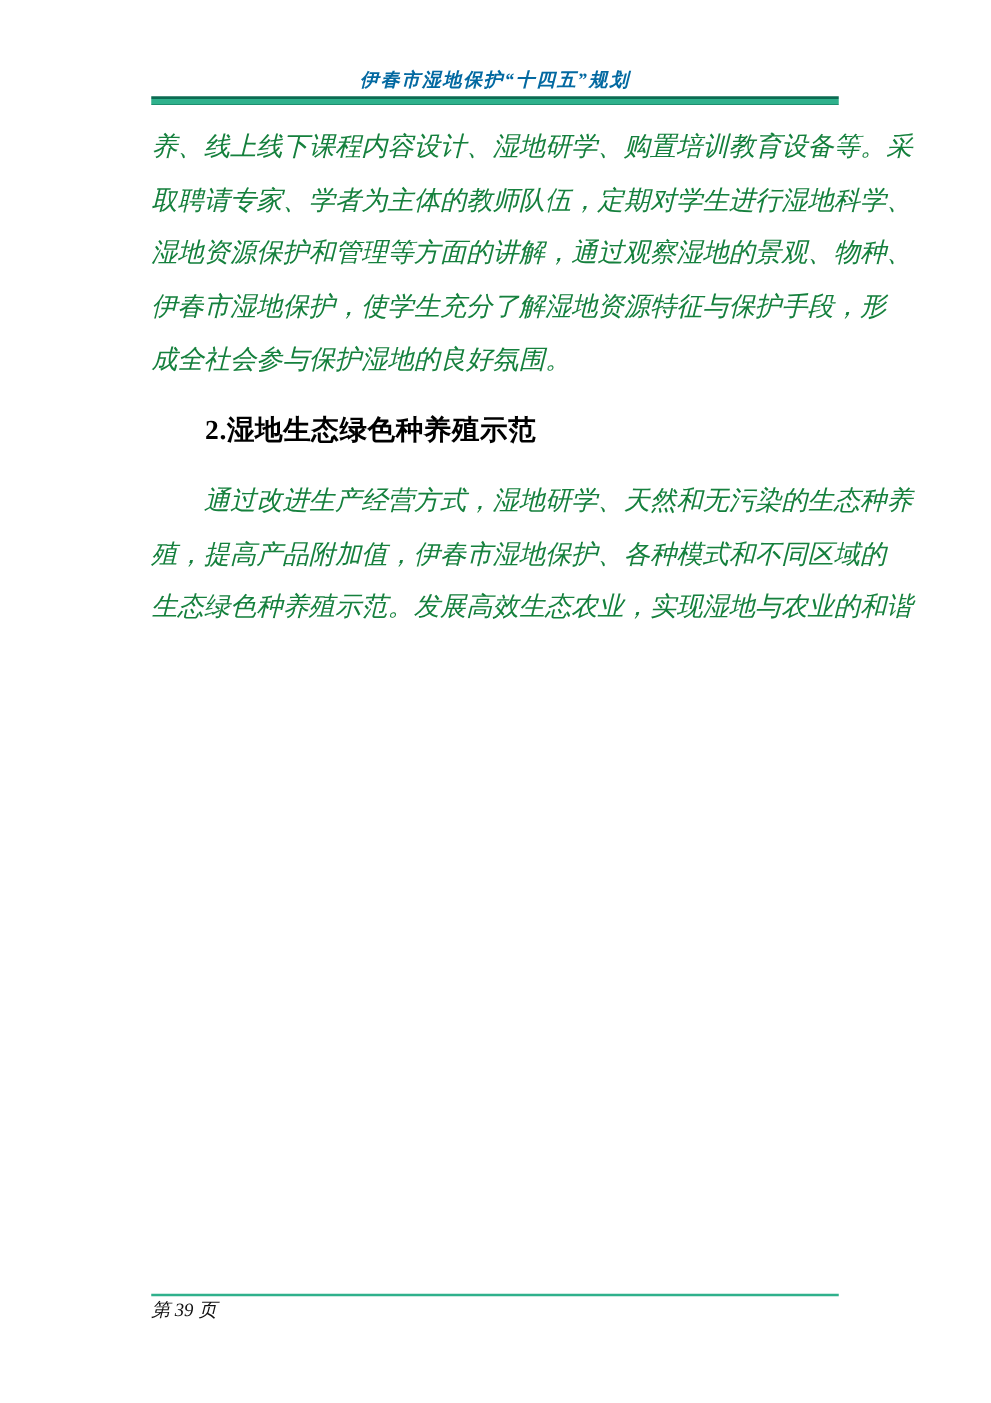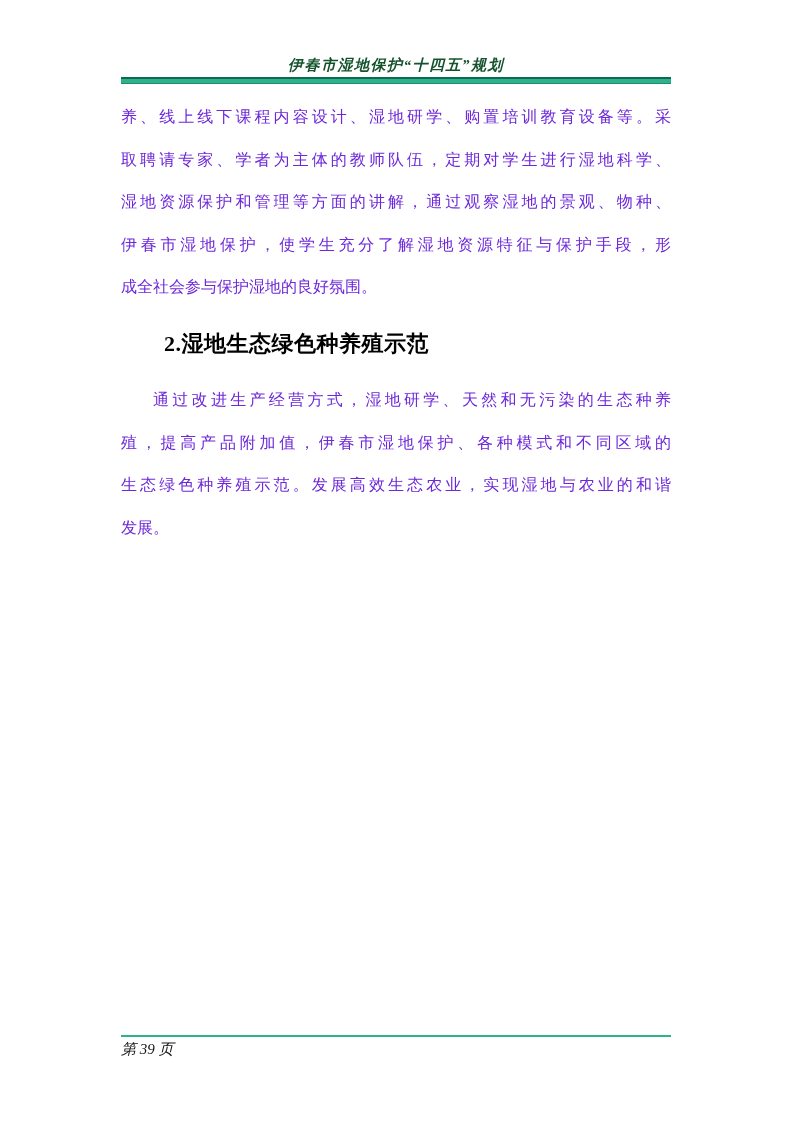--- a/index.html
+++ b/index.html
@@ -23,34 +23,35 @@
     width: 550px;
   }
   .doc-header-title {
     margin-top: 55px;
     text-align: center;
     font-size: 15px;
     font-weight: bold;
     font-style: italic;
     letter-spacing: 1.5px;
     line-height: 21px;
-    color: #14532d;
+    color: #0369a1;
   }
   .header-rule {
     margin-top: 1px;
     height: 7px;
     background: linear-gradient(to bottom,
       #0b6b52 0px, #0b6b52 2px,
       #2fb18c 2px, #2fb18c 6px,
       #1d8f6f 6px, #1d8f6f 7px);
   }
   .para {
-    font-size: 16px;
+    font-size: 21px;
     line-height: 42.5px;
-    color: #6d28d9;
+    color: #15803d;
+    font-style: italic;
   }
   .para-1 { margin-top: 12px; }
   .para-2 { margin-top: 14px; }
   .text-line {
     text-align: justify;
     text-align-last: justify;
     text-justify: inter-character;
     white-space: nowrap;
   }
   .text-line.last-line {
@@ -104,21 +105,20 @@
       <div class="text-line">伊春市湿地保护，使学生充分了解湿地资源特征与保护手段，形</div>
       <div class="text-line last-line">成全社会参与保护湿地的良好氛围。</div>
     </div>
 
     <div class="section-heading">2.湿地生态绿色种养殖示范</div>
 
     <div class="para para-2">
       <div class="text-line indent">通过改进生产经营方式，湿地研学、天然和无污染的生态种养</div>
       <div class="text-line">殖，提高产品附加值，伊春市湿地保护、各种模式和不同区域的</div>
       <div class="text-line">生态绿色种养殖示范。发展高效生态农业，实现湿地与农业的和谐</div>
-      <div class="text-line last-line">发展。</div>
     </div>
 
   </div>
 
   <div class="footer-rule"></div>
 
   <div class="page-number">第 39 页</div>
 </div>
 
 </body></html>

